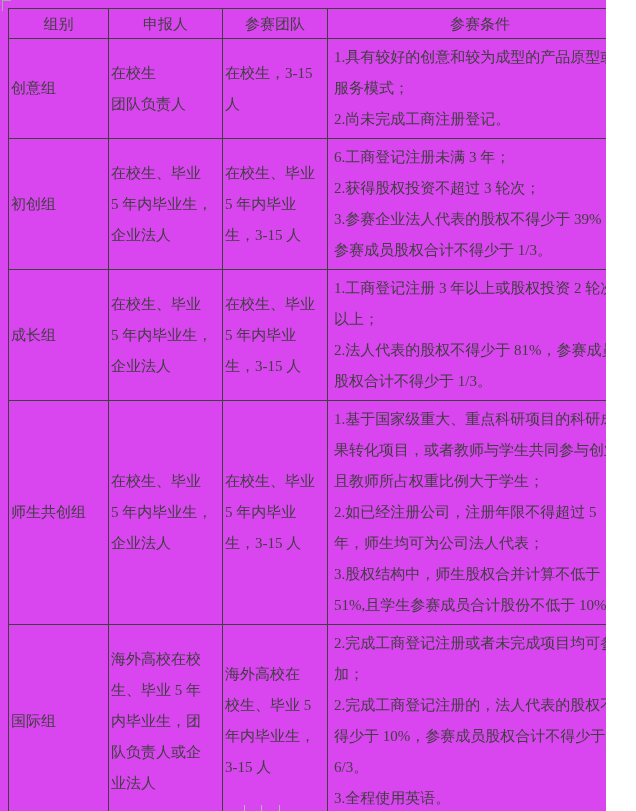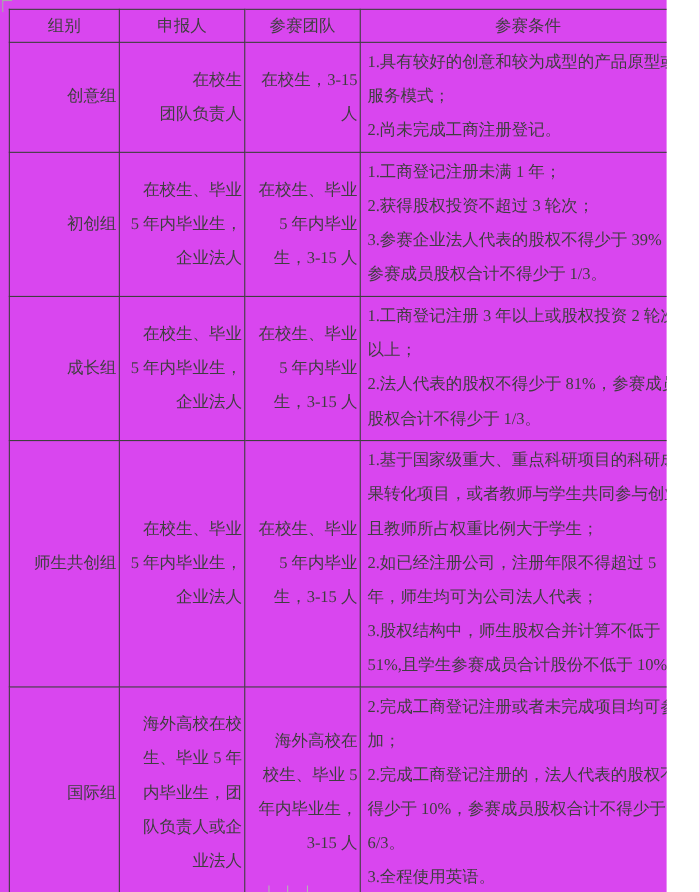--- a/index.html
+++ b/index.html
@@ -41,21 +41,21 @@
     vertical-align: middle;
     box-sizing: border-box;
   }
   th {
     height: 30px;
     text-align: center;
     padding: 2px;
     line-height: 22px;
   }
   td.center-cell {
-    text-align: right;
+    text-align: left;
     white-space: pre-line;
     line-height: 31px;
     padding: 3px 2px;
   }
   td.cond-cell {
     text-align: left;
     line-height: 31px;
     padding: 3px 5px 3px 6px;
   }
   td.cond-cell .cond-line {
@@ -117,21 +117,21 @@
         </tr>
         <tr style="height: 130px;">
           <td class="center-cell">初创组</td>
           <td class="center-cell">在校生、毕业
 5 年内毕业生，
 企业法人</td>
           <td class="center-cell">在校生、毕业
 5 年内毕业
 生，3-15 人</td>
           <td class="cond-cell">
-            <div class="cond-line">1.工商登记注册未满 1 年；</div>
+            <div class="cond-line">6.工商登记注册未满 3 年；</div>
             <div class="cond-line">2.获得股权投资不超过 3 轮次；</div>
             <div class="cond-line">3.参赛企业法人代表的股权不得少于 39%，参赛成员股权合计不得少于 1/3。</div>
           </td>
         </tr>
         <tr style="height: 130px;">
           <td class="center-cell">成长组</td>
           <td class="center-cell">在校生、毕业
 5 年内毕业生，
 企业法人</td>
           <td class="center-cell">在校生、毕业

